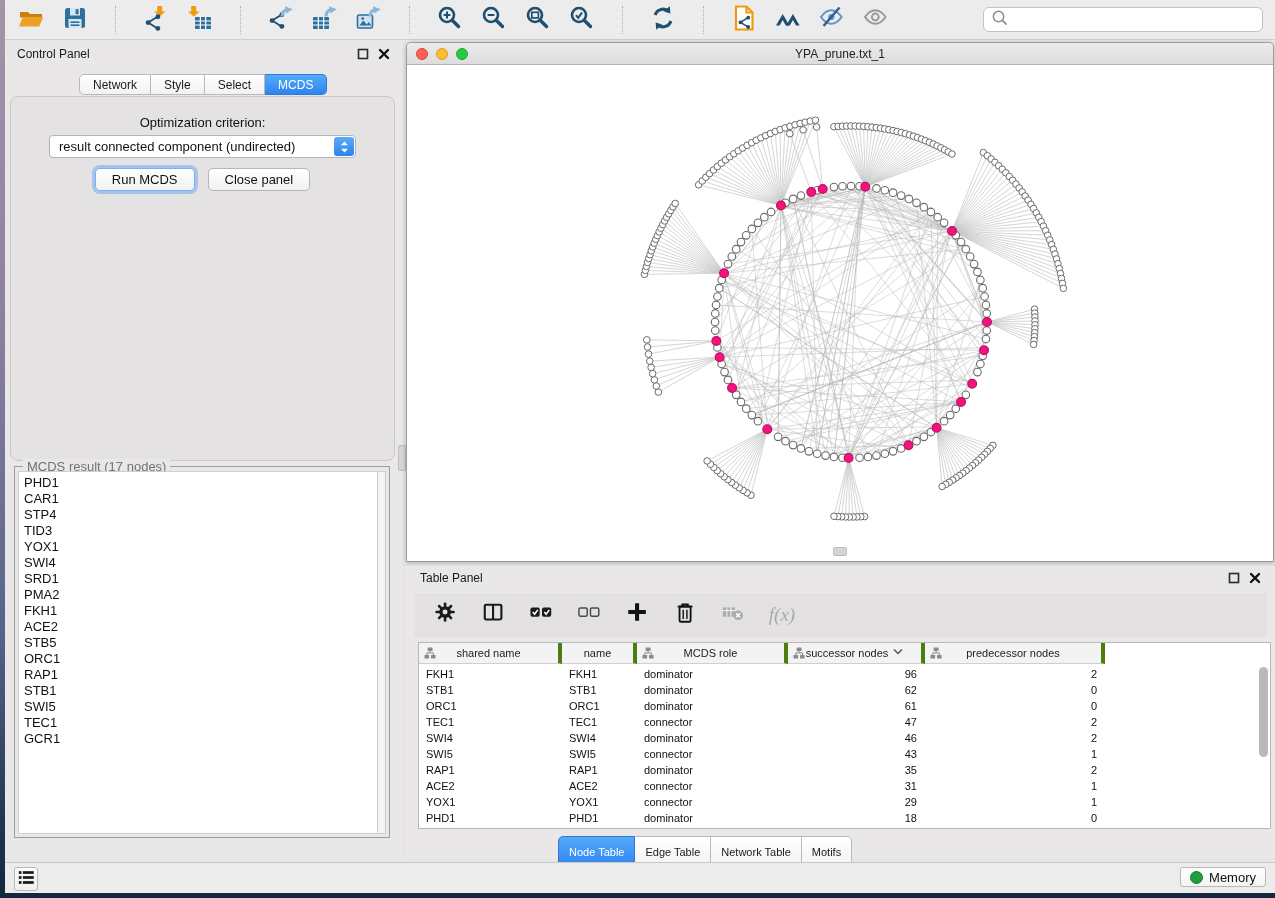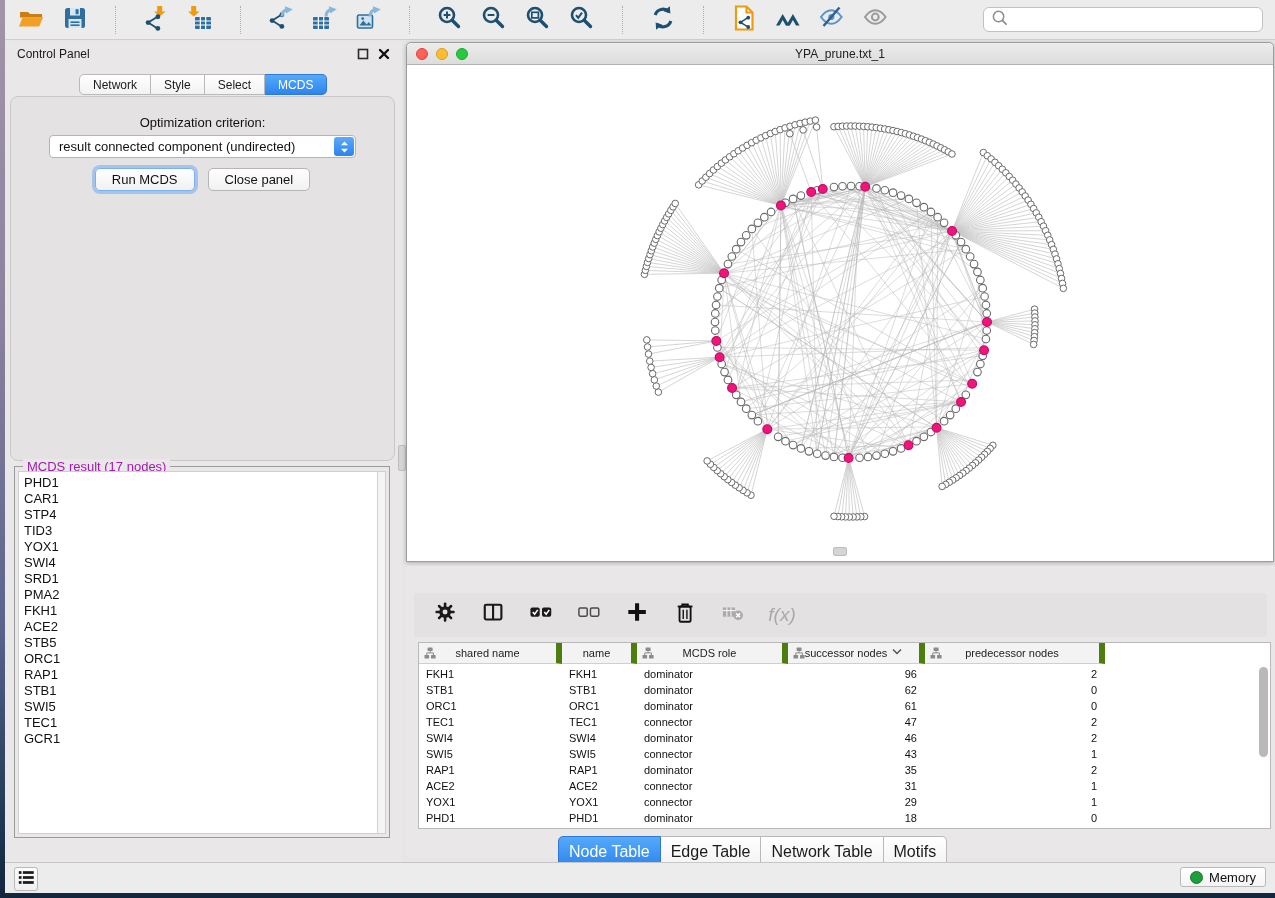--- a/index.html
+++ b/index.html
@@ -32,21 +32,21 @@
 
   .cp-inner { position:absolute; left:5px; right:7px; top:55px; height:365px; background:#e4e2e2; border:1px solid #c9c7c7; border-radius:8px; }
   .opt-label { position:absolute; top:18px; left:0; right:0; text-align:center; font-size:13px; color:#111; }
   .dropdown { position:absolute; left:38px; right:38px; top:38px; height:23px; background:#fff; border:1px solid #b4b4b4; border-radius:4px; display:flex; align-items:center; font-size:13px; padding-left:9px; color:#111; }
   .dd-spinner { position:absolute; right:1px; top:1px; width:20px; height:19px; border-radius:3px; background:linear-gradient(#5babf9,#2d82ef); display:flex; align-items:center; justify-content:center; }
   .cp-buttons { position:absolute; top:71px; left:0; right:0; display:flex; justify-content:center; gap:13px; }
   .btn { height:23px; padding:0 16px; font-size:13px; background:linear-gradient(#ffffff,#f1f1f1); border:1px solid #b6b6b6; border-radius:5px; color:#111; }
   .btn.focused { border-color:#7ab0f3; box-shadow:0 0 0 3px rgba(90,160,245,.45); }
 
   .result-group { position:absolute; left:9px; right:12px; top:425px; height:372px; border:1px solid #9b9b9b; }
-  .result-legend { position:absolute; top:-8px; left:8px; background:#e9e7e7; padding:0 4px; font-size:13px; color:#a21caf; }
+  .result-legend { position:absolute; top:-8px; left:8px; background:#e9e7e7; padding:0 4px; font-size:13px; color:#737373; }
   .result-list { position:absolute; left:3px; top:4px; right:12px; bottom:3px; background:#fff; border:1px solid #cfcfcf; border-right:none; overflow:hidden; padding:3px 0 0 5px; }
   .result-item { font-size:13px; line-height:16px; color:#111; }
   .result-scroll { position:absolute; top:4px; right:3px; bottom:3px; width:9px; background:#f4f4f4; border:1px solid #cfcfcf; }
 
   
   .v-grip { position:absolute; left:393px; top:445px; width:8px; height:26px; background:#d6d4d4; border:1px solid #bdbdbd; border-radius:2px; }
   .h-grip { position:absolute; left:828px; top:547px; width:14px; height:9px; background:#d6d4d4; border:1px solid #bdbdbd; border-radius:2px; z-index:5; }
 
   
   .network-window { position:absolute; left:401px; top:42px; width:868px; height:520px; background:#fff; border:1px solid #9d9d9d; border-radius:5px 5px 0 0; box-shadow:0 1px 4px rgba(0,0,0,.25); }
@@ -57,32 +57,32 @@
   .light.yellow { background:#febc2e; border:1px solid #d89e24; }
   .light.green { background:#28c840; border:1px solid #1aab29; }
   .nw-title { position:absolute; left:0; right:0; top:0; height:22px; line-height:22px; text-align:center; font-size:12px; color:#222; }
   .nw-view { position:absolute; left:0; top:23px; right:0; bottom:0; background:#fff; overflow:hidden; }
 
   
   .table-panel { position:absolute; left:401px; top:566px; width:869px; height:292px; background:#e9e7e7; }
   .tp-titlebar { position:absolute; left:0; top:0; right:0; height:24px; display:flex; align-items:center; padding:0 14px; }
   .tp-toolbar { position:absolute; left:8px; right:8px; top:27px; height:44px; background:#e3e1e1; border-radius:2px; display:flex; align-items:center; gap:24px; padding-left:20px; }
   .tp-tool { width:24px; height:24px; display:flex; align-items:center; justify-content:center; }
-  .fx { font-family:Liberation Sans, sans-serif; font-style:italic; font-size:19px; color:#a9a9a9; }
+  .fx { font-family:Liberation Serif, serif; font-style:italic; font-size:19px; color:#a9a9a9; }
 
   .tp-table { position:absolute; left:12px; top:76px; width:853px; height:187px; background:#fff; border:1px solid #b9b9b9; overflow:hidden; }
   .tp-head { position:absolute; left:0; top:0; height:21px; display:flex; }
-  .th { position:relative; height:21px; background:#f4f3f3; border-right:6px solid #4d7c0f; border-bottom:1px solid #cfcfcf; display:flex; align-items:center; justify-content:center; gap:5px; font-size:11px; color:#222; }
+  .th { position:relative; height:21px; background:#f4f3f3; border-right:4px solid #4d7c0f; border-bottom:1px solid #cfcfcf; display:flex; align-items:center; justify-content:center; gap:5px; font-size:11px; color:#222; }
   .th .ct-ic { position:absolute; left:5px; top:4px; }
   .tr { position:absolute; left:0; height:16px; width:100%; }
   .td { position:absolute; top:0; height:16px; line-height:16px; font-size:11px; color:#111; }
   .td.num { text-align:right; }
   .tp-scroll { position:absolute; right:2px; top:24px; width:9px; height:90px; background:#b9b9b9; border-radius:5px; }
   .tp-tabs { left:152px; top:270px; }
-  .tp-tabs .seg-tab { font-size:16px; height:32px; padding:0 10px; }
+  .tp-tabs .seg-tab { font-size:11px; height:32px; padding:0 10px; }
 
   
   .status-bar { position:absolute; left:0; right:0; bottom:0; height:31px; background:#ececec; border-top:1px solid #c6c6c6; }
   .sb-left-btn { position:absolute; left:9px; top:4px; width:24px; height:24px; background:linear-gradient(#fdfdfd,#f0f0f0); border:1px solid #b9b9b9; border-radius:3px; display:flex; align-items:center; justify-content:center; }
   .memory-btn { position:absolute; right:9px; top:4px; height:20px; background:linear-gradient(#ffffff,#f4f4f4); border:1px solid #b9b9b9; border-radius:3px; display:flex; align-items:center; gap:6px; padding:0 9px; font-size:13px; color:#111; }
   .mem-dot { width:13px; height:13px; border-radius:50%; background:#1f9e3c; border:1px solid #157a2c; }
 </style>
 </head>
 <body>
 
@@ -939,20 +939,35 @@
             <circle cx="309.32354265114645" cy="274.9275417305689" r="4.4" fill="#f2137e" stroke="#c01060" stroke-width="1.2"></circle>
             <circle cx="317.0330619963806" cy="207.26195886183916" r="4.4" fill="#f2137e" stroke="#c01060" stroke-width="1.2"></circle>
           </g>
         </svg>
     </div>
   </div>
 
   <div class="h-grip"></div>
 
   <div class="table-panel">
+    <div class="tp-titlebar">
+      <span class="panel-title">Table Panel</span>
+      <span class="win-btns">
+        <span class="win-btn" id="tp-float">
+            <svg width="12" height="12" viewBox="0 0 12 12">
+              <rect x="1.5" y="1.5" width="9" height="9" fill="none" stroke="#2a2a2a" stroke-width="1.6"></rect>
+            </svg>
+          </span>
+        <span class="win-btn" id="tp-close">
+            <svg width="12" height="12" viewBox="0 0 12 12">
+              <path d="M2 2l8 8M10 2l-8 8" stroke="#111" stroke-width="2.4" stroke-linecap="round"></path>
+            </svg>
+          </span>
+      </span>
+    </div>
     <div class="tp-toolbar" id="tp-tools">
         <div class="tp-tool">
           <span><svg width="24" height="24" viewBox="0 0 26 26">
               <g fill="#1a1a1a">
                 <rect x="10.6" y="1.5" width="2.8" height="21" rx="1.2"></rect>
                 <rect x="10.6" y="1.5" width="2.8" height="21" rx="1.2" transform="rotate(45 12 12)"></rect>
                 <rect x="10.6" y="1.5" width="2.8" height="21" rx="1.2" transform="rotate(90 12 12)"></rect>
                 <rect x="10.6" y="1.5" width="2.8" height="21" rx="1.2" transform="rotate(135 12 12)"></rect>
                 <circle cx="12" cy="12" r="6.4"></circle>
               </g>

